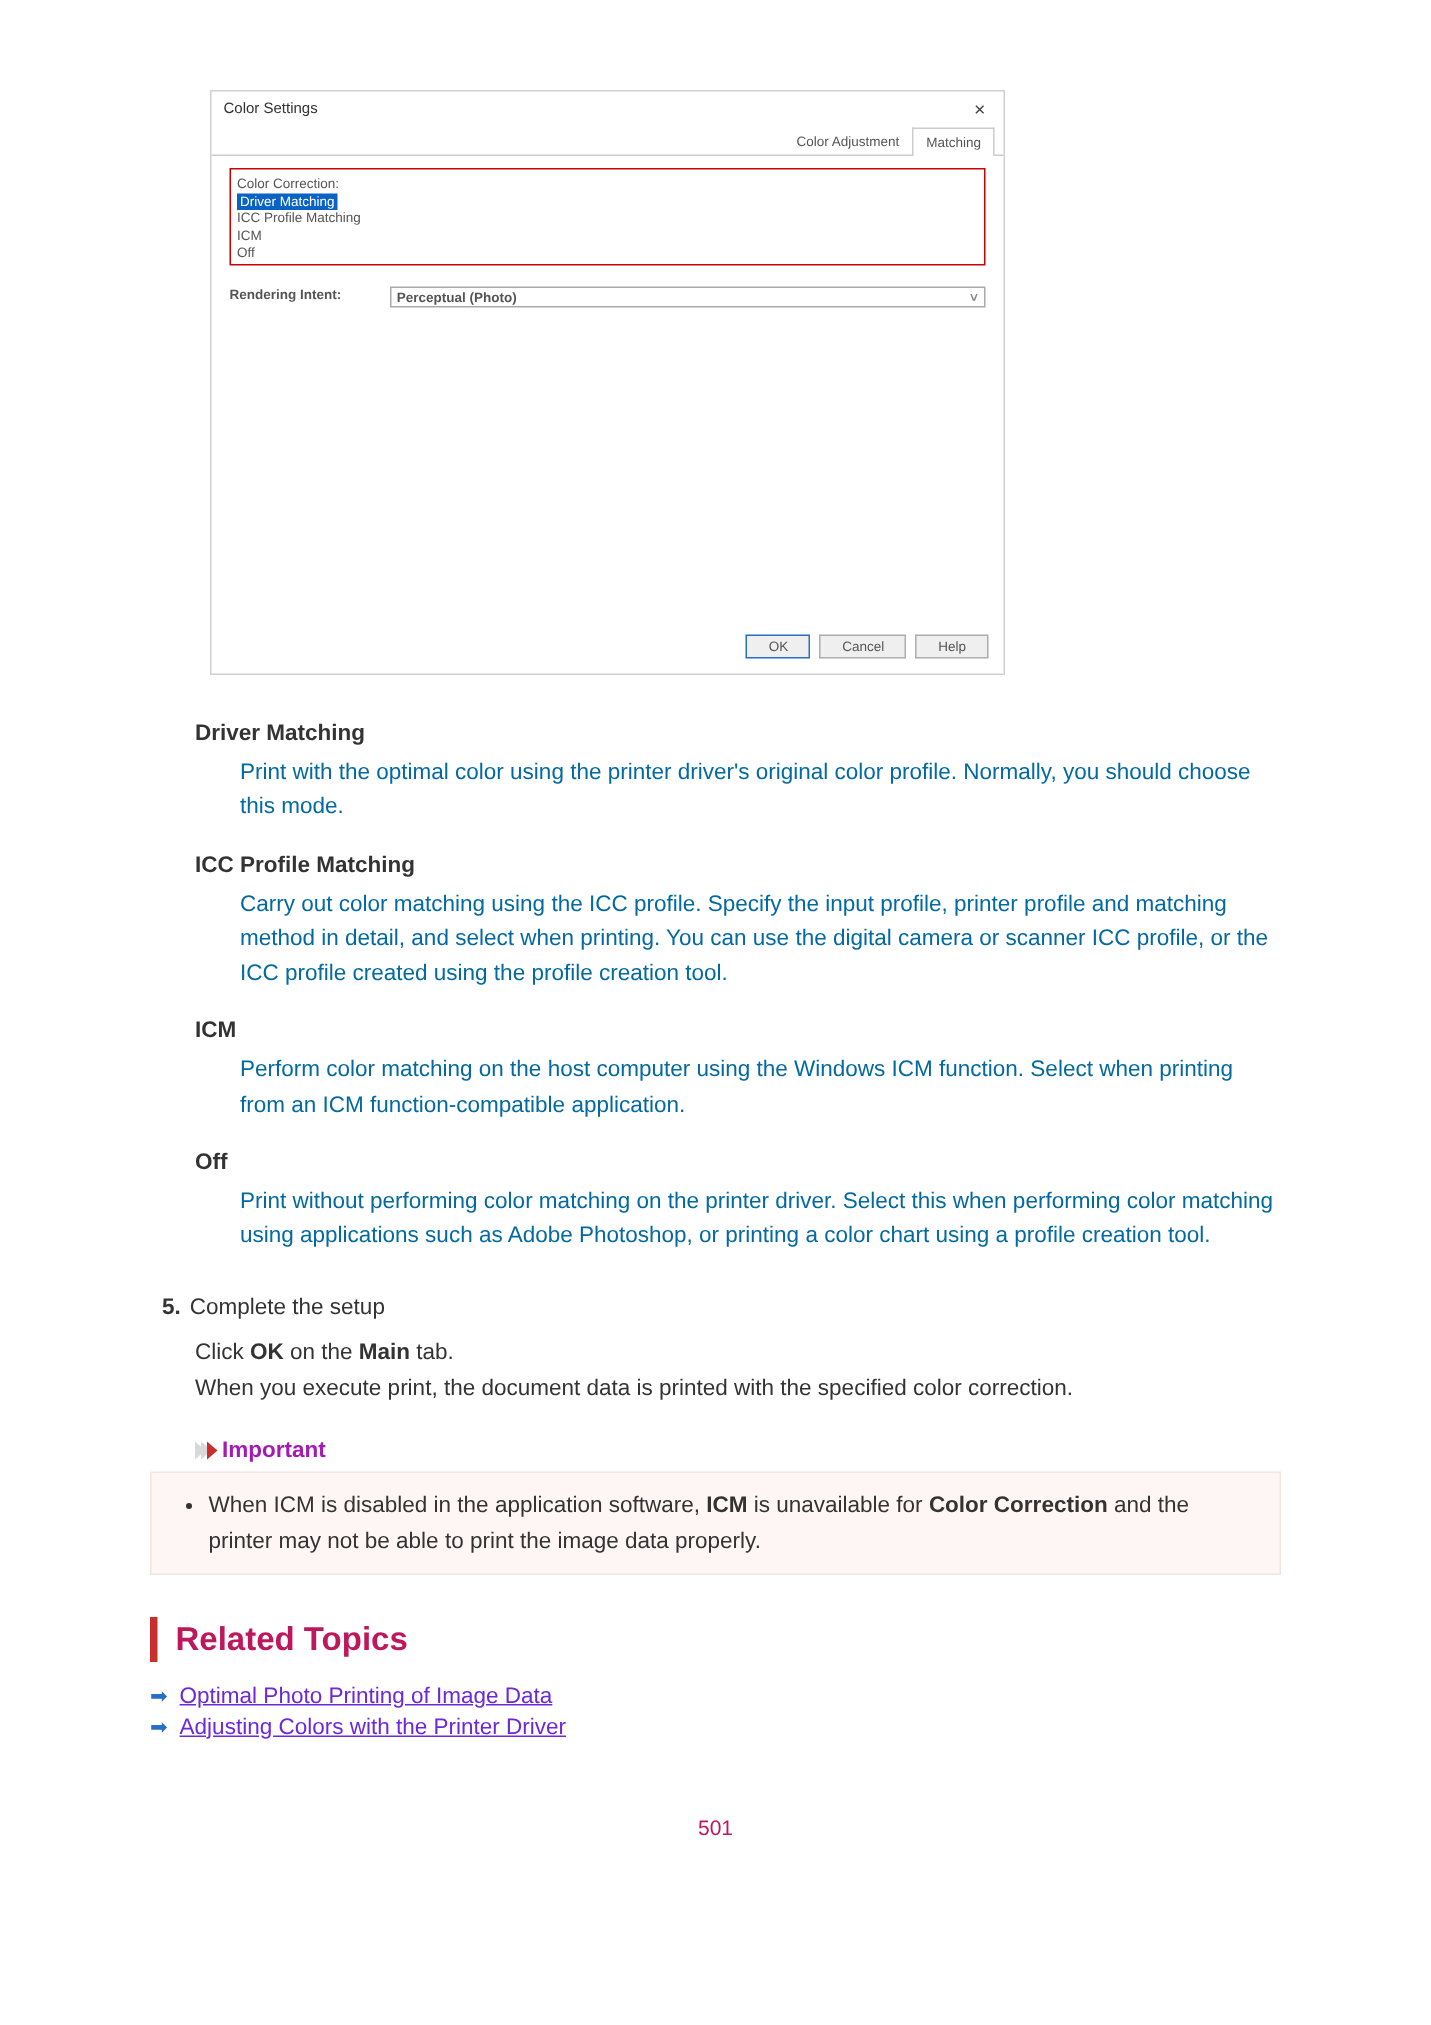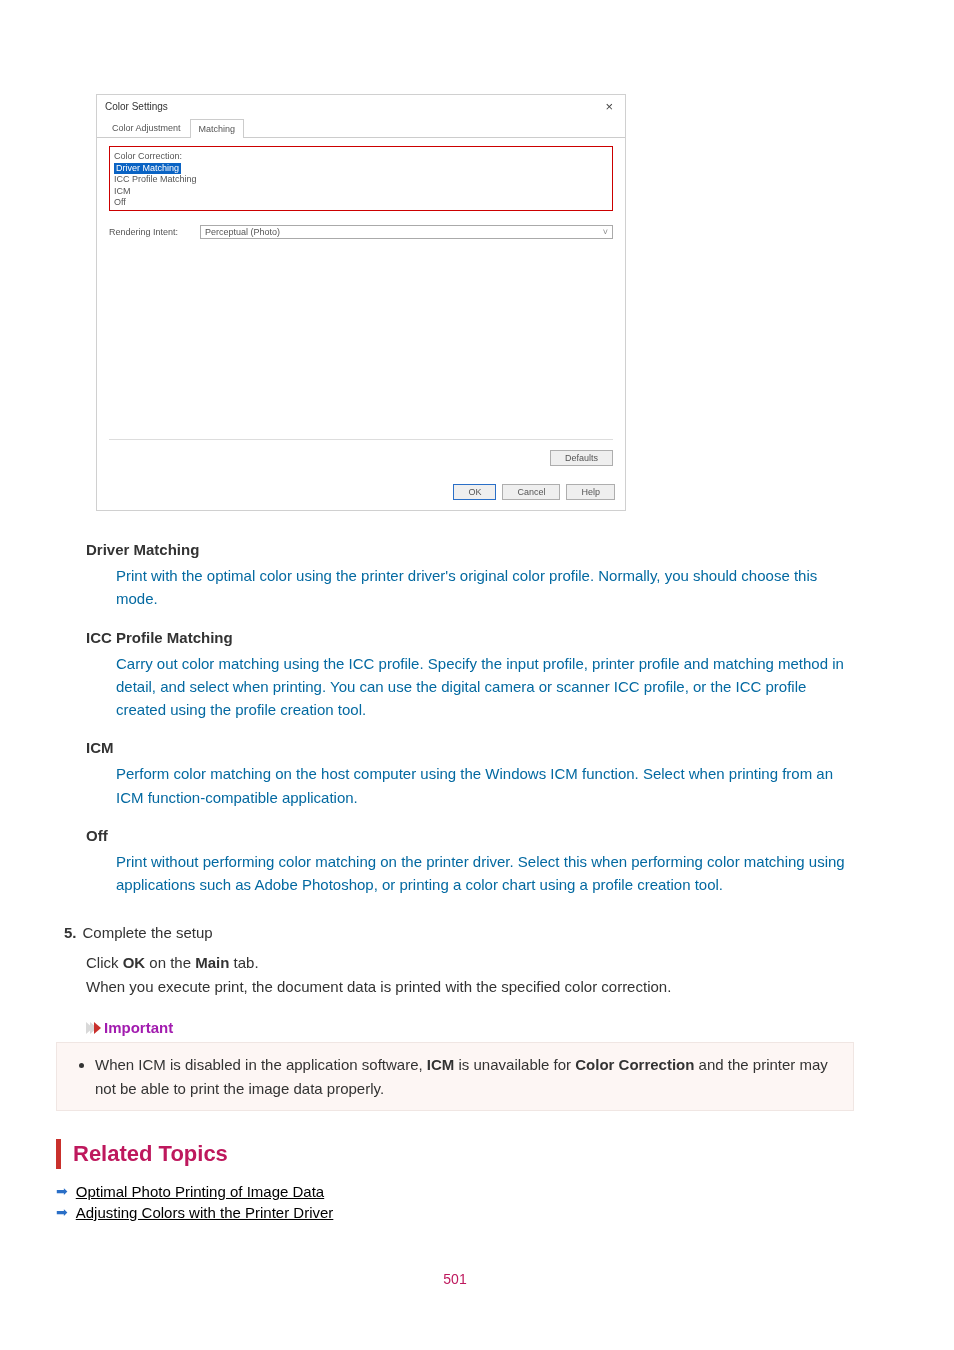--- a/index.html
+++ b/index.html
@@ -4,22 +4,21 @@
 <style>
   * { box-sizing: border-box; }
   body {
     margin: 0;
     font-family: Arial, Helvetica, sans-serif;
     background: #fff;
     color: #333;
     width: 954px;
   }
   .page {
-    padding: 60px 80px 40px 36px;
-    margin-top: 34px;
+    padding: 60px 80px 40px 80px;
   }
   .dialog {
     width: 530px;
     margin: 0 0 30px 60px;
     border: 1px solid #d0d0d0;
     background: #fff;
     font-size: 9px;
     color: #555;
   }
   .dialog-titlebar {
@@ -32,20 +31,21 @@
   }
   .dialog-close {
     font-size: 13px;
     color: #444;
     padding: 0 4px;
   }
   .tab-row {
     display: flex;
     padding: 0 6px;
     border-bottom: 1px solid #ccc;
+    justify-content: flex-end;
   }
   .tab {
     padding: 4px 8px;
     border: 1px solid transparent;
     border-bottom: none;
     font-size: 9px;
   }
   .tab.active {
     border-color: #ccc;
     background: #fff;
@@ -63,23 +63,24 @@
   .cc-label { padding: 0 4px 2px 4px; }
   .cc-list { padding: 0 4px; line-height: 1.25; }
   .cc-selected {
     background: #0a63c4;
     color: #fff;
     padding: 0 2px;
     display: inline-block;
   }
   .ri-row {
     display: flex;
-    align-items: center;
-    gap: 22px;
+    align-items: flex-start;
+    gap: 32px;
     margin-bottom: 200px;
+    font-weight: bold;
   }
   .ri-label { white-space: nowrap; }
   .ri-select {
     border: 1px solid #aaa;
     padding: 1px 18px 1px 4px;
     flex: 1;
     position: relative;
     background: #fff;
   }
   .ri-select::after {
@@ -184,21 +185,21 @@
     align-items: center;
     gap: 8px;
     font-size: 15px;
     margin-bottom: 4px;
   }
   .arrow-icon {
     color: #2a6fc7;
     font-size: 14px;
   }
   .link {
-    color: #000000;
+    color: #6d28d9;
     text-decoration: underline;
   }
   .page-number {
     text-align: center;
     font-size: 14px;
     color: #be185d;
     margin-top: 50px;
   }
   b { font-weight: bold; }
 </style>
@@ -225,23 +226,20 @@
           <div>ICM</div>
           <div>Off</div>
         </div>
       </div>
       <div class="ri-row">
         <span class="ri-label">Rendering Intent:</span>
         <div class="ri-select">
           <span>Perceptual (Photo)</span>
         </div>
       </div>
-      <div class="btn-area">
-        <span class="dlg-btn">Defaults</span>
-      </div>
     </div>
     <div class="dlg-bottom">
       <span class="dlg-btn ok">OK</span>
       <span class="dlg-btn">Cancel</span>
       <span class="dlg-btn">Help</span>
     </div>
   </div>
 
   <h3 class="item-title">Driver Matching</h3>
   <p class="item-desc">Print with the optimal color using the printer driver's original color profile. Normally, you should choose this mode.</p>

